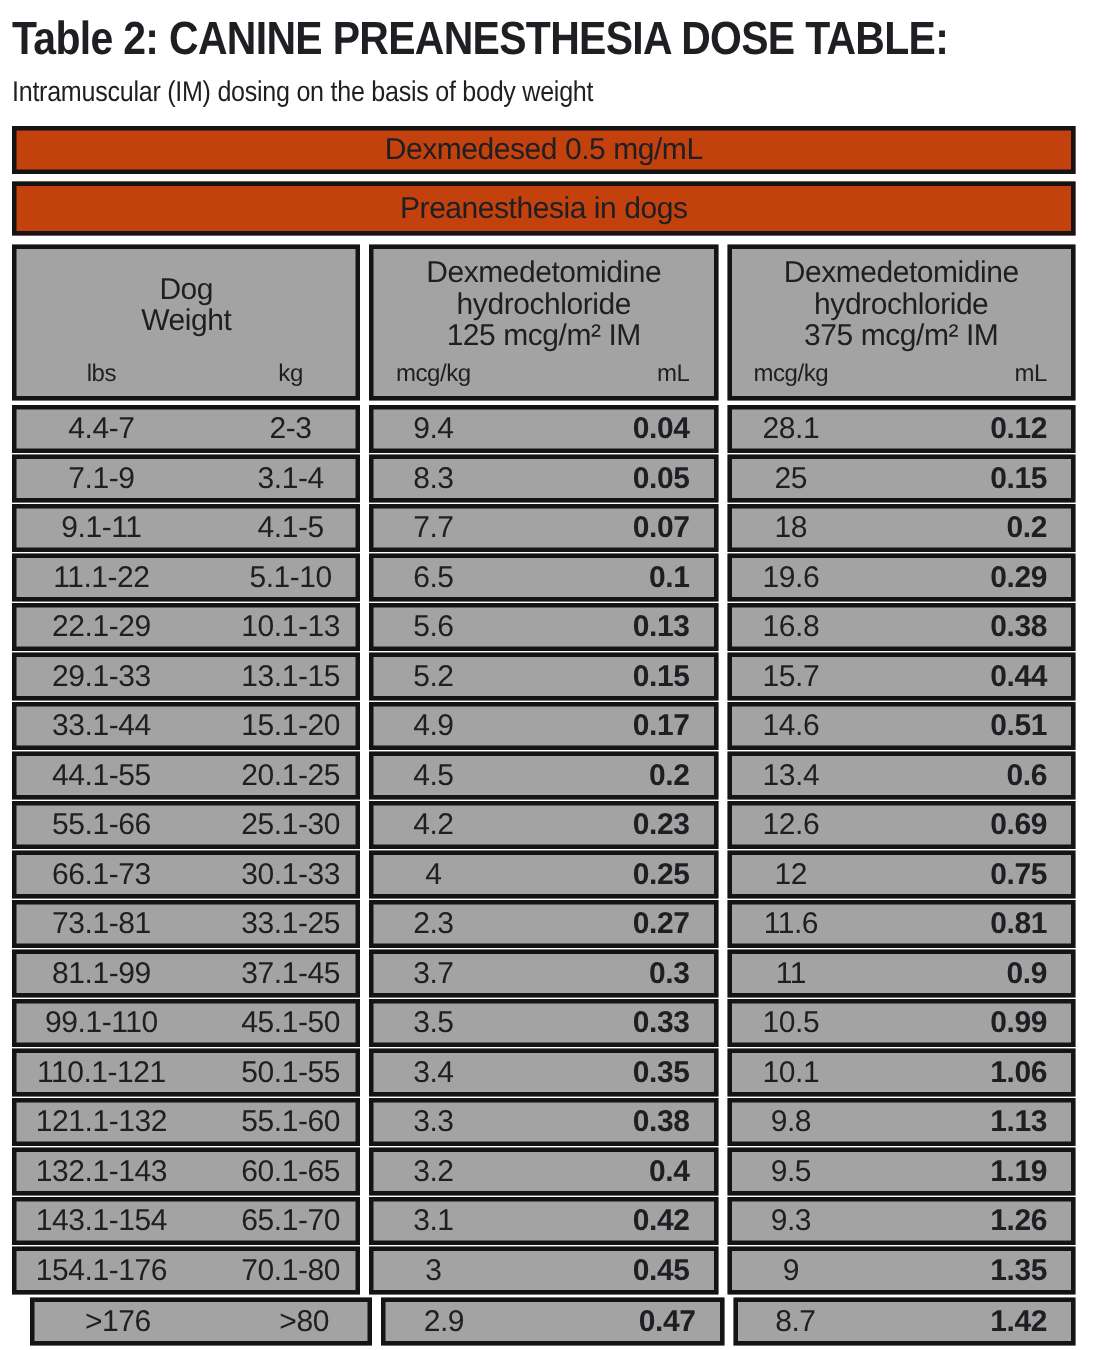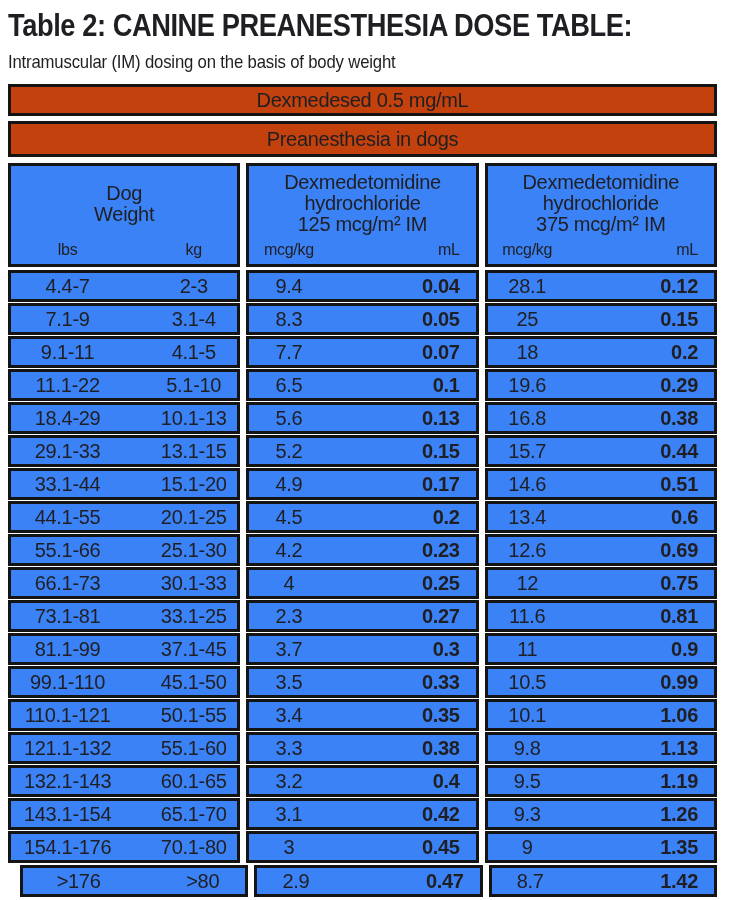--- a/index.html
+++ b/index.html
@@ -27,21 +27,21 @@
     border: 3px solid #141414; height: 26px; line-height: 26px;
     text-align: center; font-size: 20px; margin-bottom: 5px; background: #c2410c;
   }
   .banner + .banner { height: 30px; line-height: 30px; margin-bottom: 6px; }
 
   .hdr-row, .data-row { display: flex; column-gap: 6px; }
   .hdr-row { margin-bottom: 3px; }
   .data-row { margin-bottom: 1px; }
   .data-row:last-child { margin-top: 2px; padding-left: 12px; }
 
-  .gbox { border: 3px solid #141414; background: #3b82f6; flex: 1 1 0; min-width: 0; }
+  .gbox { border: 3px solid #141414; background: #a3a3a3; flex: 1 1 0; min-width: 0; }
 
   .hdr-row .gbox {
     height: 88px; display: flex; flex-direction: column;
     justify-content: space-between; padding: 6px 0 4px;
     box-sizing: content-box;
   }
   .gtitle {
     font-size: 20px; line-height: 21px; text-align: center;
     display: flex; flex-direction: column; justify-content: center;
     min-height: 63px;
@@ -167,21 +167,21 @@
       <span class="c c2 bold">0.1</span>
     </div>
     <div class="gbox g-dose">
       <span class="c c1">19.6</span>
       <span class="c c2 bold">0.29</span>
     </div>
   </div>
 
   <div class="data-row">
     <div class="gbox g-weight">
-      <span class="c c1">18.4-29</span>
+      <span class="c c1">22.1-29</span>
       <span class="c c2">10.1-13</span>
     </div>
     <div class="gbox g-dose">
       <span class="c c1">5.6</span>
       <span class="c c2 bold">0.13</span>
     </div>
     <div class="gbox g-dose">
       <span class="c c1">16.8</span>
       <span class="c c2 bold">0.38</span>
     </div>

